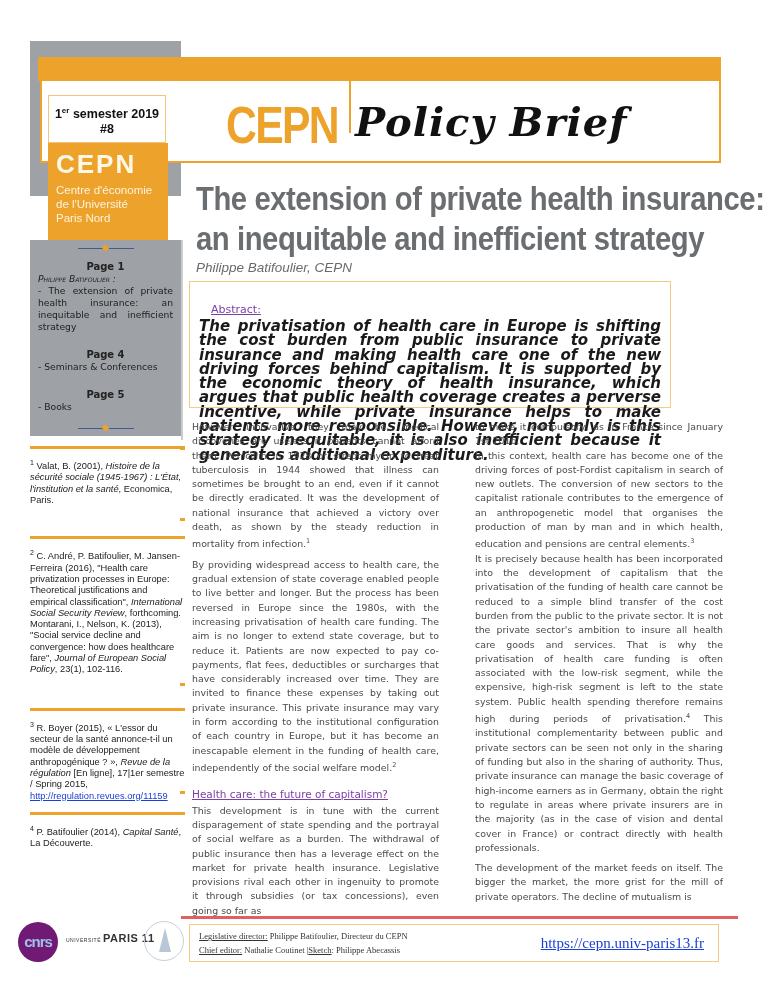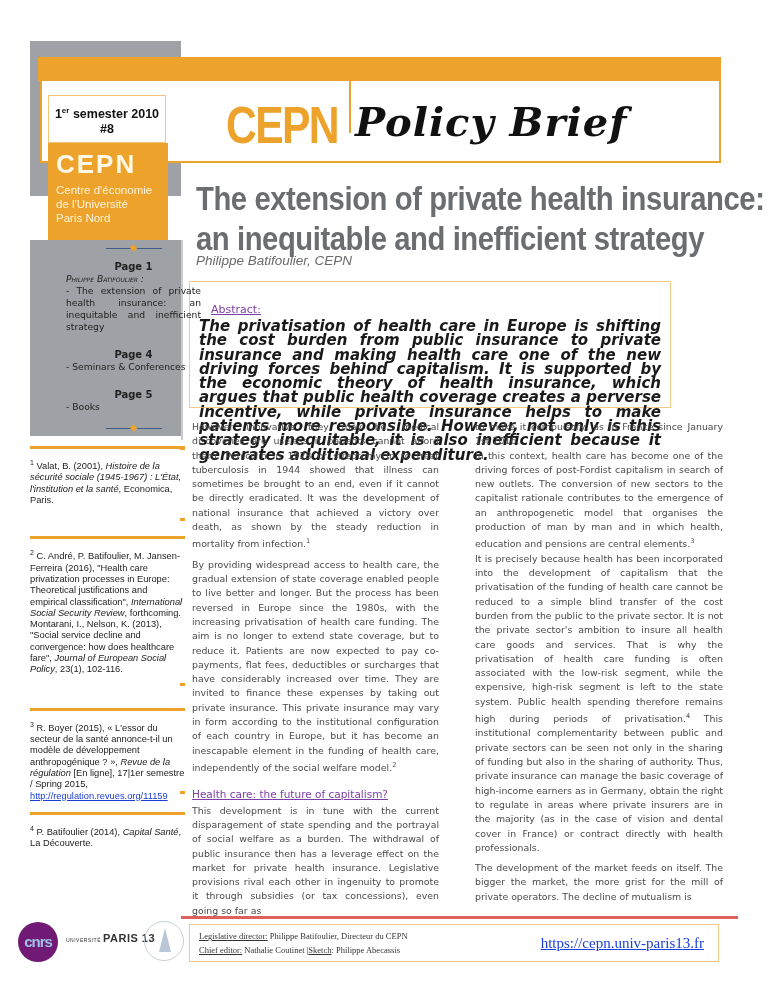--- a/index.html
+++ b/index.html
@@ -18,30 +18,30 @@
   .cepn-orange { position: absolute; left: 48px; top: 143px; width: 120px; height: 97px; background: #eca22b; }
   .cepn-orange .cepn-word { position: absolute; left: 8px; top: 6px; font-size: 26px; font-weight: bold; color: #fff8e6; letter-spacing: 2px; }
   .cepn-orange .cepn-sub { position: absolute; left: 8px; top: 40px; font-size: 11.5px; line-height: 14px; color: #fff3dd; }
 
   .cepn-title { position: absolute; left: 226px; top: 95px; font-family: "Liberation Sans", sans-serif; font-weight: bold; font-size: 52px; color: #eca22b; letter-spacing: -2px; transform: scaleX(0.82); transform-origin: left; line-height: 60px; }
   .cepn-stem { position: absolute; left: 349px; top: 81px; width: 2px; height: 52px; background: #eca22b; }
   .policy-brief { position: absolute; left: 355px; top: 98px; font-family: "DejaVu Serif", serif; font-style: italic; font-weight: bold; font-size: 40px; color: #111; letter-spacing: 1px; }
 
   .main-title { position: absolute; left: 196px; top: 178px; font-family: "Liberation Sans", sans-serif; font-weight: bold; font-size: 34px; line-height: 40px; color: #6b6e71; transform: scaleX(0.86); transform-origin: left; white-space: nowrap; letter-spacing: -0.5px; }
 
-  .author { position: absolute; left: 196px; top: 253px; font-style: italic; font-size: 13.5px; color: #6a6a6a; }
+  .author { position: absolute; left: 196px; top: 260px; font-style: italic; font-size: 13.5px; color: #6a6a6a; }
 
   .vline { position: absolute; left: 181px; top: 240px; width: 2px; height: 200px; background: #ccc; }
 
   .abstract-box { position: absolute; left: 189px; top: 281px; width: 482px; height: 127px; border: 1px solid #f5c986; padding: 21px 9px 0 9px; }
   .abstract-label { font-family: "DejaVu Sans", sans-serif; font-size: 11px; color: #7b3ea6; text-decoration: underline; display: block; margin-bottom: 3px; margin-left: 12px; }
   .abstract-text { font-family: "DejaVu Sans", sans-serif; font-style: italic; font-weight: bold; font-size: 15px; line-height: 14.3px; color: #1a1a1a; text-align: justify; }
 
   
-  .toc { position: absolute; left: 38px; top: 245px; width: 135px; font-family: "DejaVu Sans", sans-serif; font-size: 9.2px; line-height: 12px; color: #222; margin-left: 28px; }
+  .toc { position: absolute; left: 38px; top: 245px; width: 135px; font-family: "DejaVu Sans", sans-serif; font-size: 9.2px; line-height: 12px; color: #222; }
   .toc .divider { width: 56px; height: 6px; margin: 0 auto 10px; position: relative; }
   .toc .divider::before { content: ""; position: absolute; left: 0; right: 0; top: 2.5px; height: 1px; background: #3c5e8c; }
   .toc .divider::after { content: ""; position: absolute; left: 24px; top: 0; width: 7px; height: 6px; background: #eca22b; transform: rotate(45deg) scale(0.8); }
   .toc .page-head { text-align: center; font-weight: bold; font-size: 10px; margin-top: 2px; }
   .toc .smallcaps { font-style: italic; font-variant: small-caps; }
   .toc p { text-align: justify; }
   .toc .gap { height: 14px; }
 
   
   .footnotes { position: absolute; left: 30px; top: 446px; width: 155px; font-size: 9.3px; line-height: 11.3px; color: #222; }
@@ -76,21 +76,21 @@
 </head>
 <body>
 
 <div class="sidebar-bg"></div>
 <div class="header-band2"></div>
 <div class="header-box"></div>
 <div class="sidebar-toc"></div>
 <div class="vline"></div>
 
 <div class="issue-box">
-  <div><span>1</span><sup>er</sup><span> semester 2010</span></div>
+  <div><span>1</span><sup>er</sup><span> semester 2019</span></div>
   <div>#8</div>
 </div>
 
 <div class="cepn-orange">
   <div class="cepn-word">CEPN</div>
   <div class="cepn-sub">
     <div>Centre d'économie</div>
     <div>de l'Université</div>
     <div>Paris Nord</div>
   </div>
@@ -155,21 +155,21 @@
 
 <div class="col col2">
   <p class="tight">to make it compulsory, as in France since January 1st 2016.</p>
   <p class="tight"><span>In this context, health care has become one of the driving forces of post-Fordist capitalism in search of new outlets. The conversion of new sectors to the capitalist rationale contributes to the emergence of an anthropogenetic model that organises the production of man by man and in which health, education and pensions are central elements.</span><sup>3</sup></p>
   <p><span>It is precisely because health has been incorporated into the development of capitalism that the privatisation of the funding of health care cannot be reduced to a simple blind transfer of the cost burden from the public to the private sector. It is not the private sector's ambition to insure all health care goods and services. That is why the privatisation of health care funding is often associated with the low-risk segment, while the expensive, high-risk segment is left to the state system. Public health spending therefore remains high during periods of privatisation.</span><sup>4</sup><span> This institutional complementarity between public and private sectors can be seen not only in the sharing of funding but also in the sharing of authority. Thus, private insurance can manage the basic coverage of high-income earners as in Germany, obtain the right to regulate in areas where private insurers are in the majority (as in the case of vision and dental cover in France) or contract directly with health professionals.</span></p>
   <p>The development of the market feeds on itself. The bigger the market, the more grist for the mill of private operators. The decline of mutualism is</p>
 </div>
 
 <div class="logos">
   <div class="cnrs">cnrs</div>
-  <div class="p13"><small>UNIVERSITÉ</small><span>PARIS 13</span></div>
+  <div class="p13"><small>UNIVERSITÉ</small><span>PARIS 11</span></div>
   <div class="spc"></div>
 </div>
 <div class="footer-rule"></div>
 <div class="footer-box">
   <div><u>Legislative director:</u><span> Philippe  Batifoulier, Directeur du CEPN</span></div>
   <div><u>Chief editor:</u><span> Nathalie Coutinet </span><span>|</span><u>Sketch</u><span>: Philippe Abecassis</span></div>
   <a class="footer-link">https://cepn.univ-paris13.fr</a>
 </div>
 
 </body></html>

